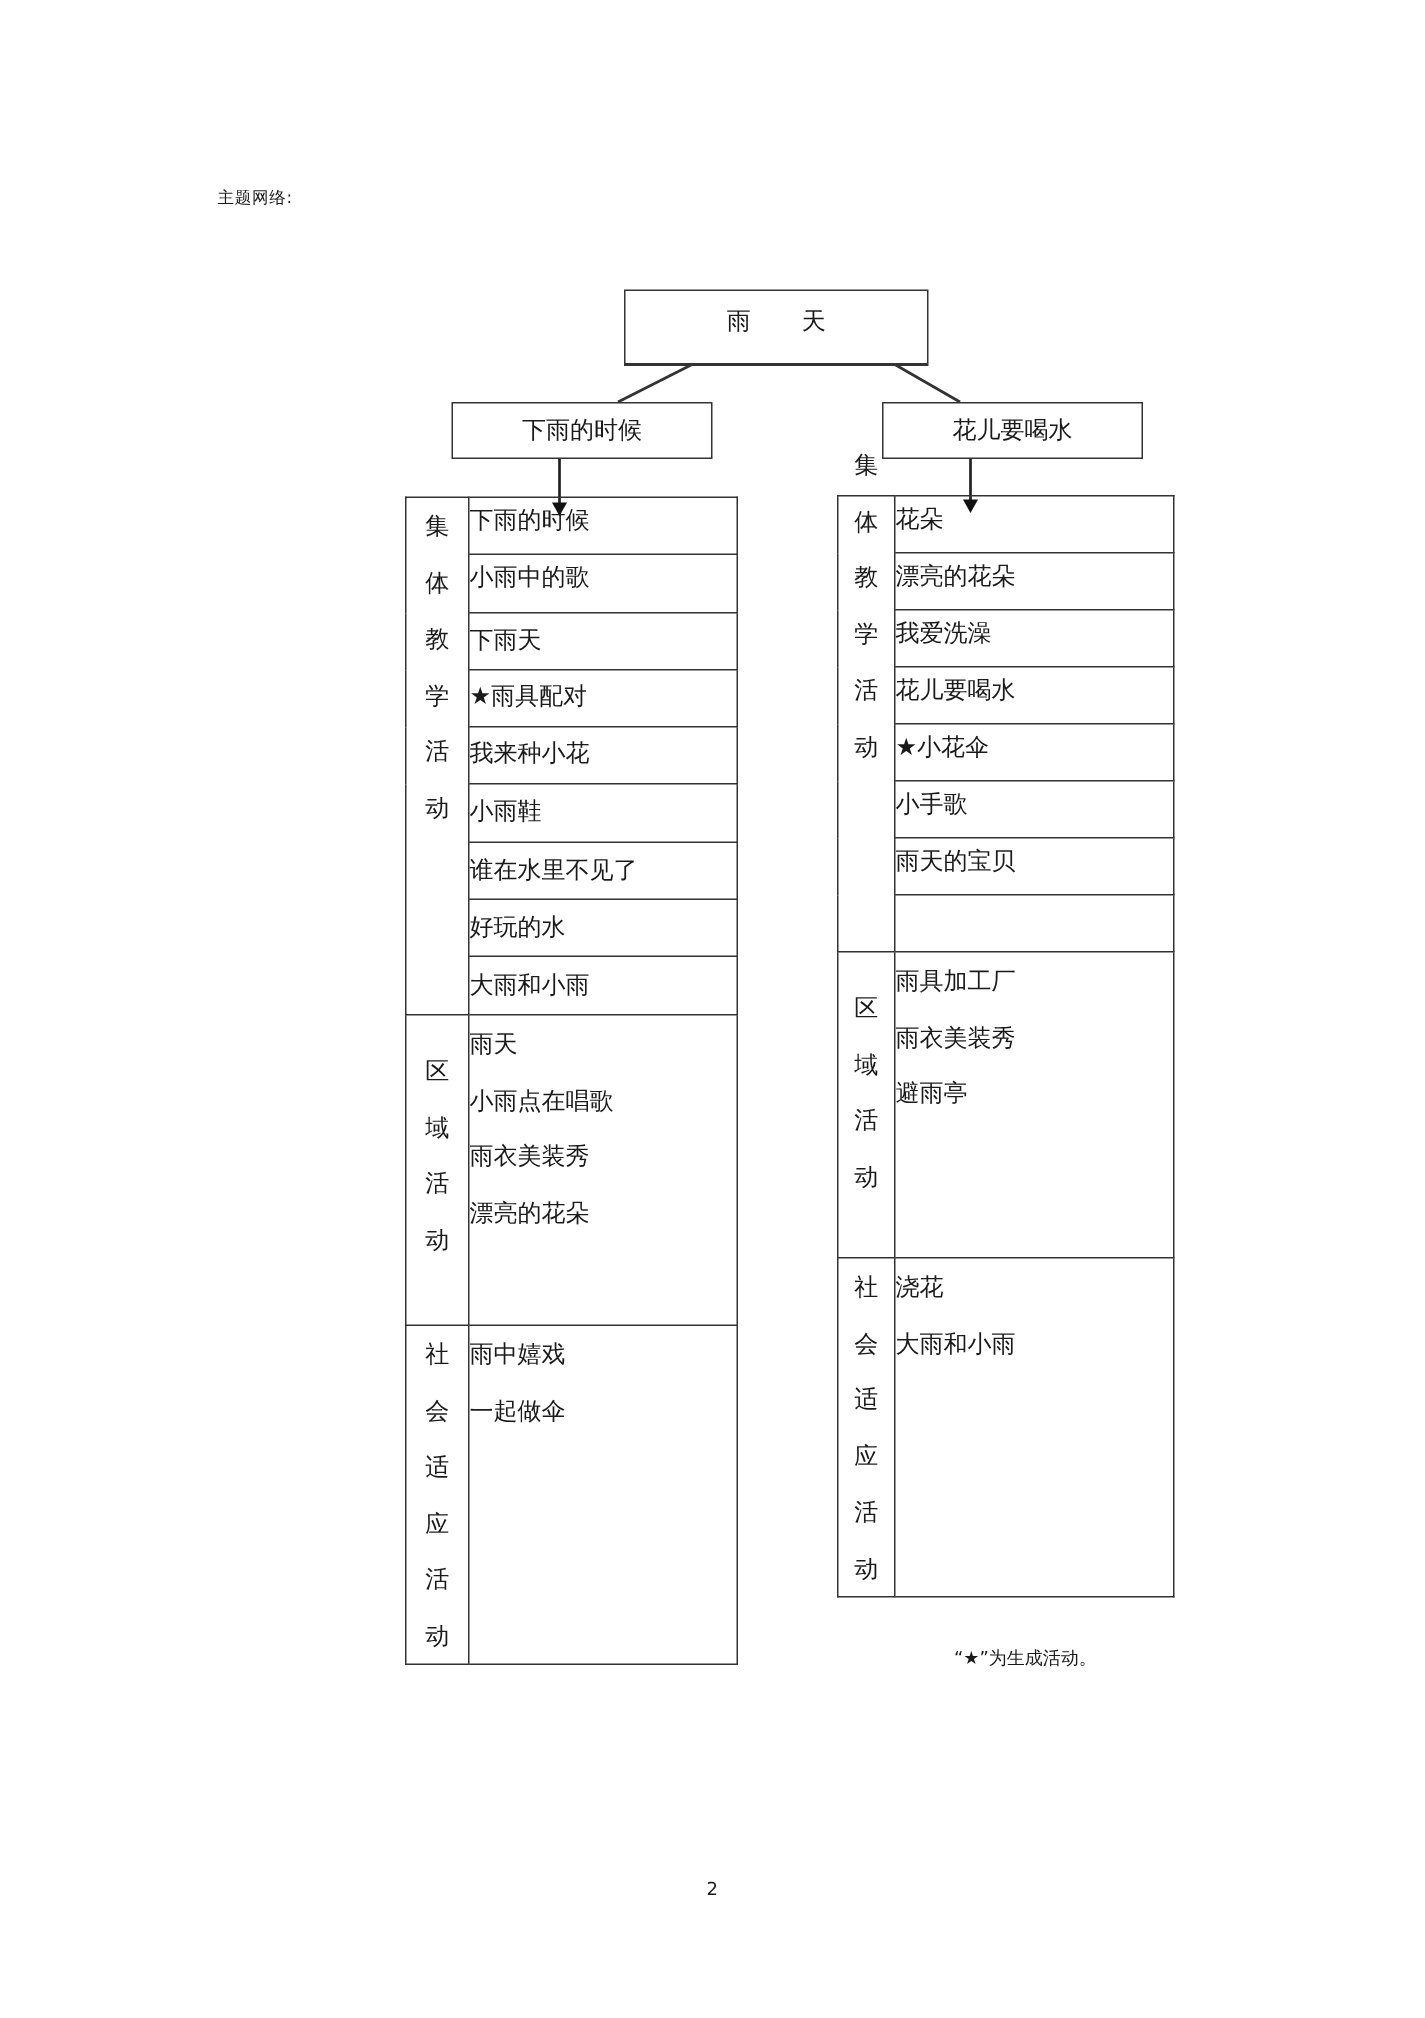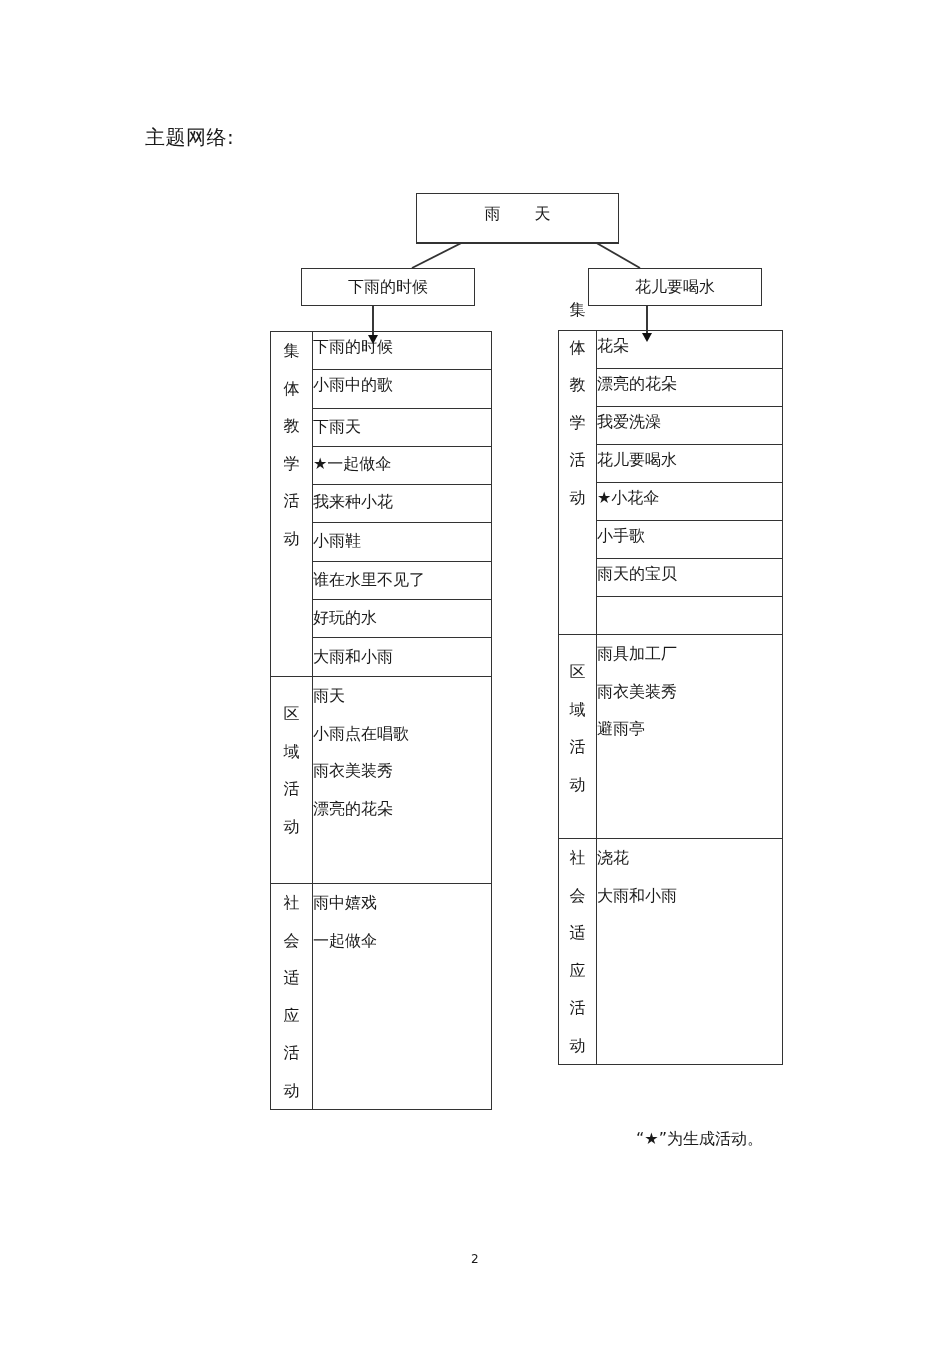--- a/index.html
+++ b/index.html
@@ -2,21 +2,21 @@
 <html><head>
   <meta charset="utf-8">
   <style>
     html, body { margin: 0; padding: 0; background: #ffffff; }
     body {
       width: 950px; height: 1345px; position: relative; overflow: hidden;
       font-family: "DejaVu Sans", "Liberation Sans", sans-serif;
       color: #1a1a1a;
     }
     .abs { position: absolute; }
-    .heading { left: 145px; top: 124px; font-size: 20px; letter-spacing: 0.5px; }
+    .heading { left: 145px; top: 124px; font-size: 11px; letter-spacing: 0.5px; }
     .box {
       position: absolute; border: 1.5px solid #333; box-sizing: border-box;
       display: flex; align-items: center; justify-content: center;
       font-size: 16px; background: #fff;
     }
     .root-box { left: 416px; top: 193px; width: 203px; height: 51px; border-bottom-width: 2.5px; }
     .root-box span { margin-top: -8px; word-spacing: 0; letter-spacing: 0; }
     .root-box .ch1 { margin-right: 34px; }
     .branch-left { left: 301px; top: 268px; width: 174px; height: 38px; }
     .branch-right { left: 588px; top: 268px; width: 174px; height: 38px; }
@@ -33,21 +33,21 @@
       width: 42px; text-align: center; vertical-align: middle;
     }
     td.cat .vchars { display: flex; flex-direction: column; align-items: center; }
     td.cat .vchars span { display: block; line-height: 37.5px; height: 37.5px; }
     td.item { padding-left: 7px; height: 37px; line-height: 30px; vertical-align: top; }
     td.item.tall { height: 38px; }
     td.multi { padding-left: 7px; vertical-align: top; margin-left: 38px; }
     td.multi div { line-height: 37.5px; height: 37.5px; }
     .left-table { left: 270px; top: 331px; width: 221px; }
     .right-table { left: 558px; top: 330px; width: 224px; }
-    .legend { left: 636px; top: 1097px; font-size: 16px; margin-top: 32px; }
+    .legend { left: 636px; top: 1097px; font-size: 12px; }
     .page-num { left: 471px; top: 1252px; font-size: 12px; }
   </style>
 </head>
 <body>
 
 <div class="abs heading">主题网络:</div>
 
 <svg class="connectors" viewBox="0 0 950 1345">
   <line x1="489" y1="229" x2="412" y2="268" stroke="#333" stroke-width="1.8"></line>
   <line x1="574" y1="230" x2="640" y2="268" stroke="#333" stroke-width="1.8"></line>
@@ -83,21 +83,21 @@
     </td>
     <td class="item">下雨的时候</td>
   </tr>
   <tr>
         <td class="item tall">小雨中的歌</td>
       </tr>
   <tr>
         <td class="item" style="line-height:36px">下雨天</td>
       </tr>
   <tr>
-        <td class="item" style="line-height:34px">★一起做伞</td>
+        <td class="item" style="line-height:34px">★雨具配对</td>
       </tr>
   <tr>
         <td class="item" style="line-height:34px">我来种小花</td>
       </tr>
   <tr>
         <td class="item tall" style="line-height:36px">小雨鞋</td>
       </tr>
   <tr>
         <td class="item" style="line-height:36px">谁在水里不见了</td>
       </tr>

